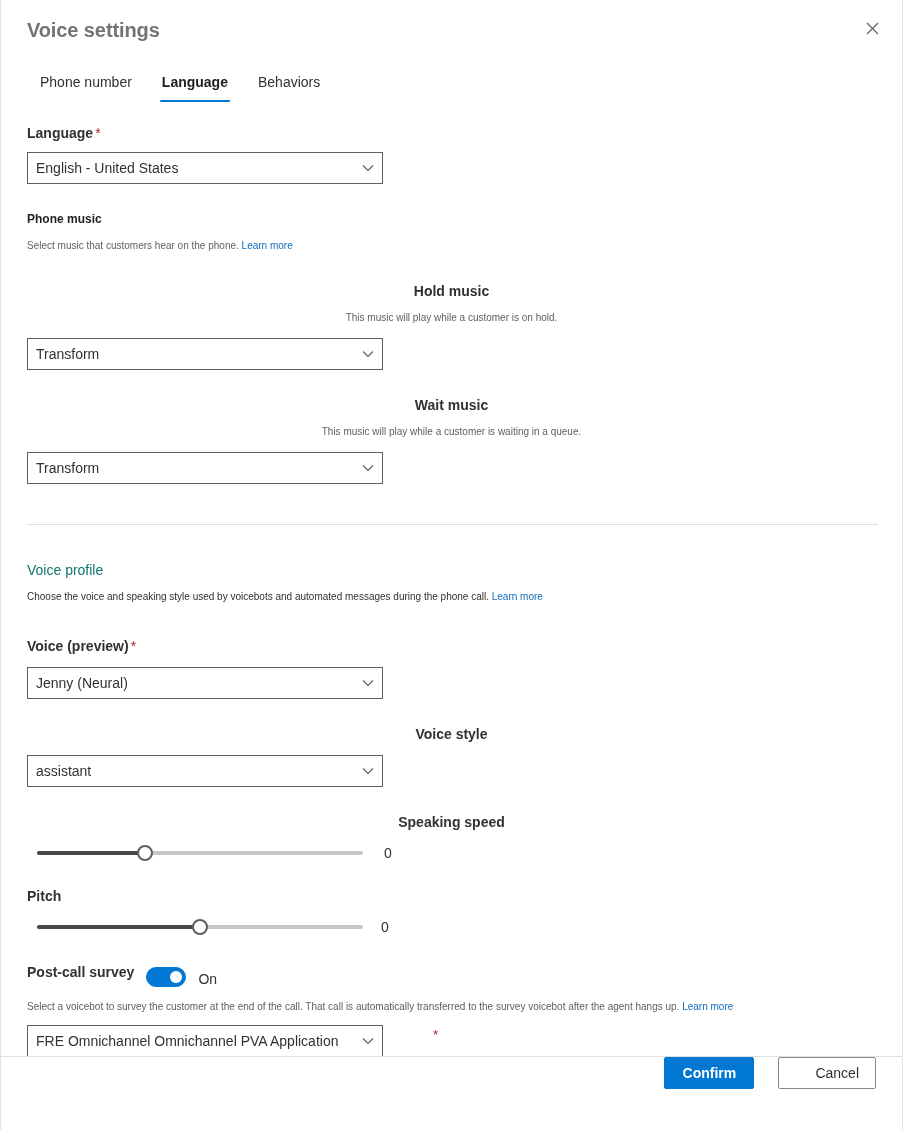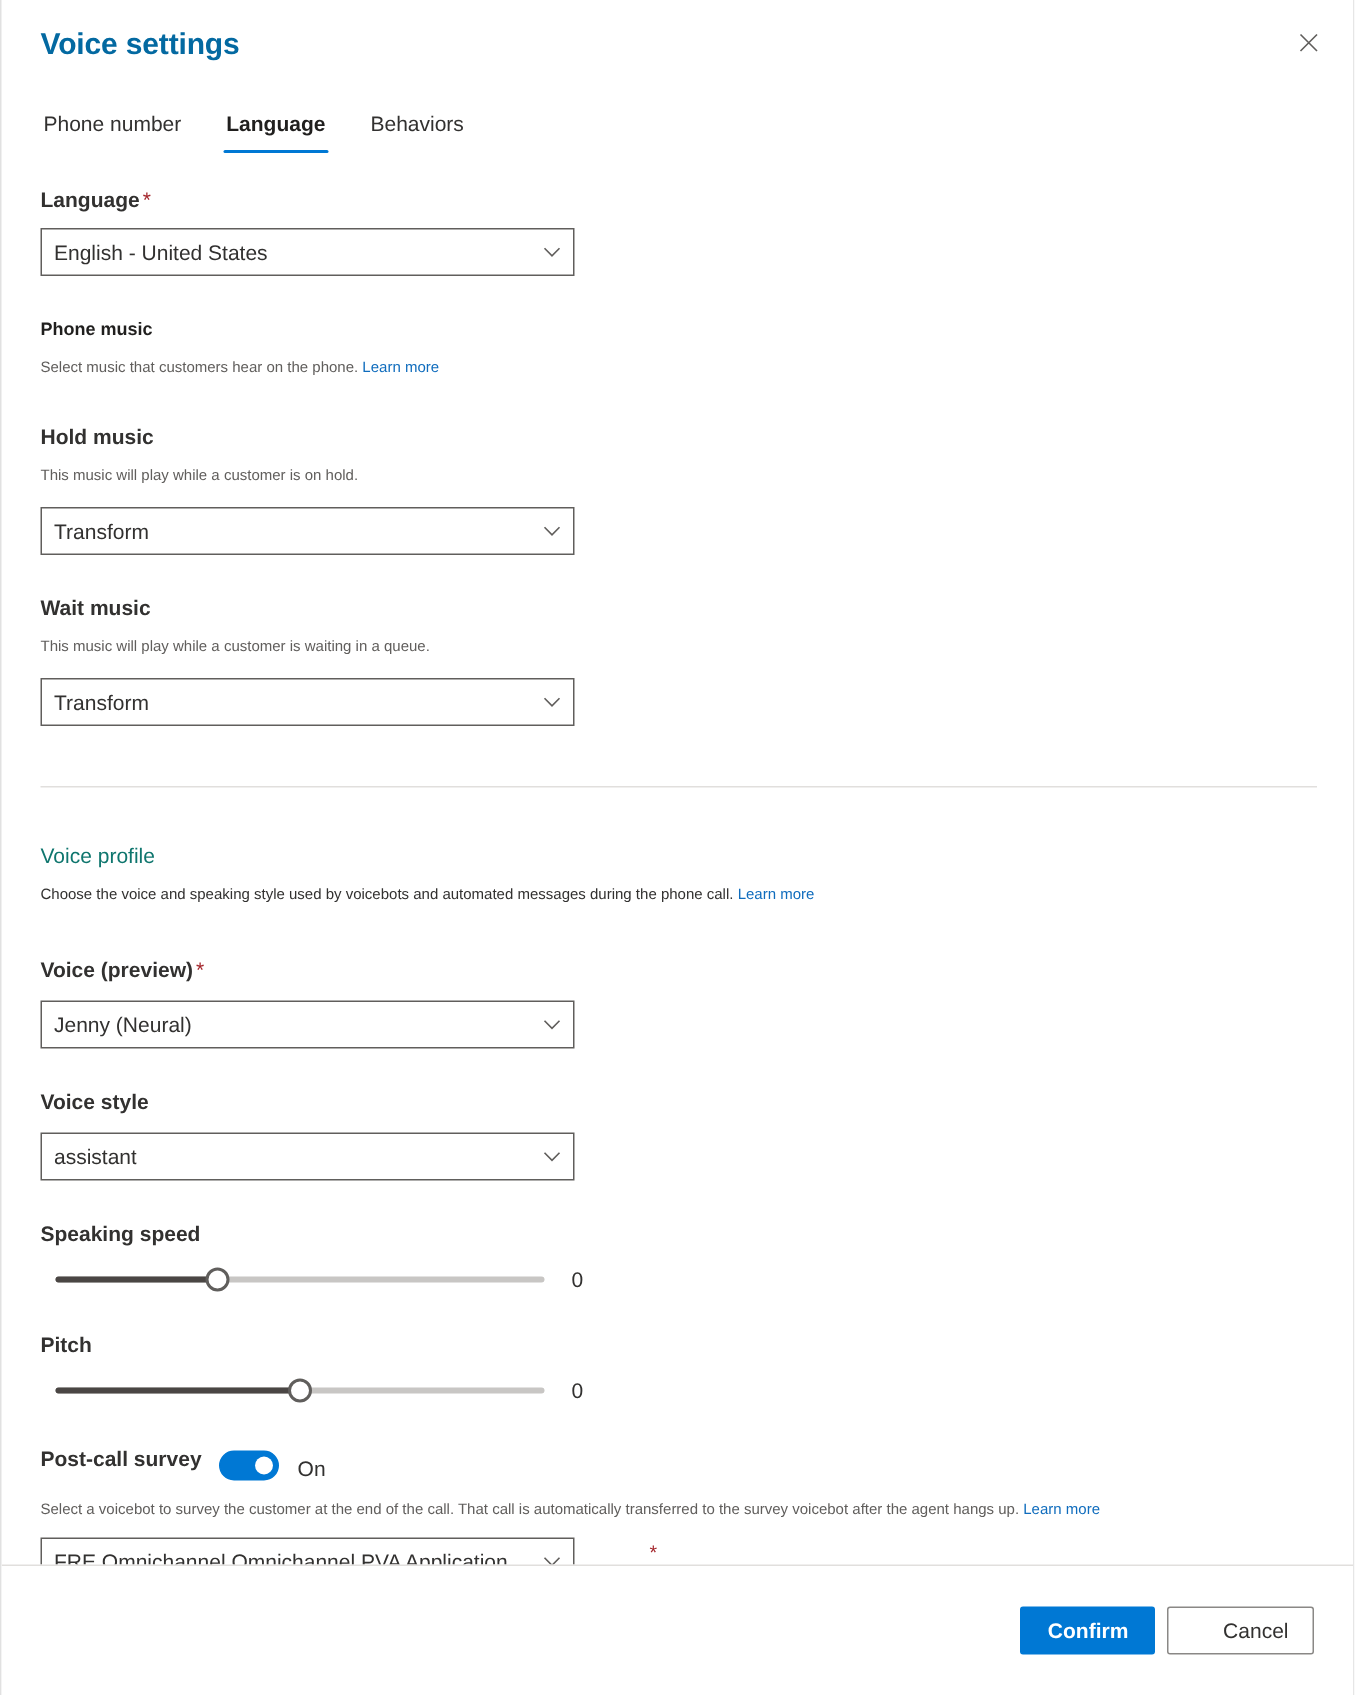--- a/index.html
+++ b/index.html
@@ -21,42 +21,42 @@
   }
   
   #header {
     position: relative;
     padding: 16px 26px 0 26px;
     height: 56px;
   }
   #panel-title {
     font-size: 20px;
     font-weight: 600;
-    color: #0369a1;
+    color: #737373;
     letter-spacing: -0.1px;
     line-height: 28px;
     margin: 0;
   }
   #close-btn {
     position: absolute;
     top: 12px; right: 14px;
     width: 32px; height: 32px;
     display: flex; align-items: center; justify-content: center;
     background: transparent;
     border: none;
     cursor: pointer;
     color: #605e5c;
     padding: 0;
   }
   
   #tabs {
     display: flex;
     align-items: flex-end;
     gap: 26px;
-    padding: 0 26px;
+    padding: 0 37px;
     margin-top: 6px;
     height: 40px;
   }
   .tab {
     position: relative;
     font-size: 14px;
     color: #323130;
     background: none;
     border: none;
     padding: 4px 2px 10px 2px;
@@ -220,27 +220,26 @@
     background: #ffffff;
   }
   .toggle-state {
     font-size: 14px;
     color: #323130;
   }
   
   #footer {
     position: absolute;
     left: 0; right: 0; bottom: 0;
-    height: 87px;
+    height: 74px;
     border-top: 1px solid #e1dfdd;
     background: #ffffff;
     display: flex;
-    align-items: center;
     justify-content: flex-end;
-    gap: 8px;
+    gap: 24px;
     padding: 0 26px;
   }
   .btn {
     height: 32px;
     min-width: 90px;
     font-size: 14px;
     font-family: inherit;
     cursor: pointer;
     padding: 0 16px;
     border-radius: 2px;
@@ -258,21 +257,21 @@
     padding-left: 36px;
   }
   
   .mt2 { margin-top: 2px; }
   .mt4 { margin-top: 4px; }
   .mt6 { margin-top: 6px; }
   .mt8 { margin-top: 8px; }
   .mt10 { margin-top: 10px; }
   .mt14 { margin-top: 14px; }
   .mt16 { margin-top: 16px; }
-  .mt20 { margin-top: 20px; }
+  .mt20 { margin-top: 20px; text-align: center; }
   .mt24 { margin-top: 24px; }
   .mt34 { margin-top: 34px; }
   .mt40 { margin-top: 40px; }
 </style>
 </head>
 <body>
 
 <div id="panel">
 
   <div id="header">

